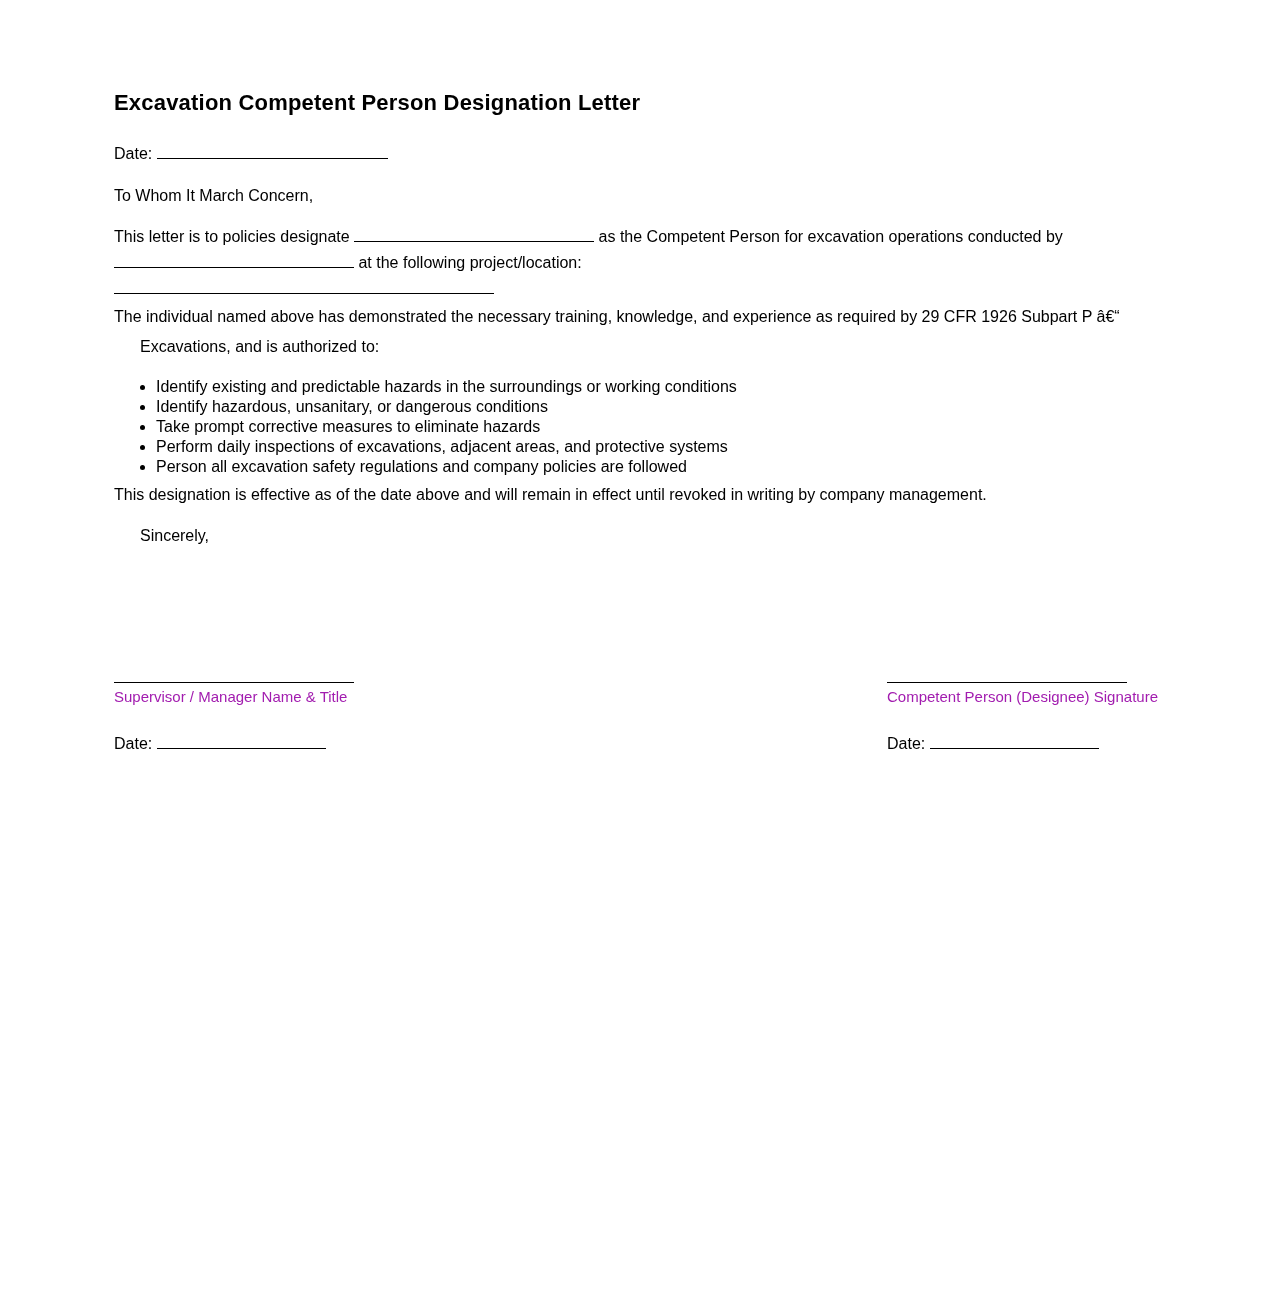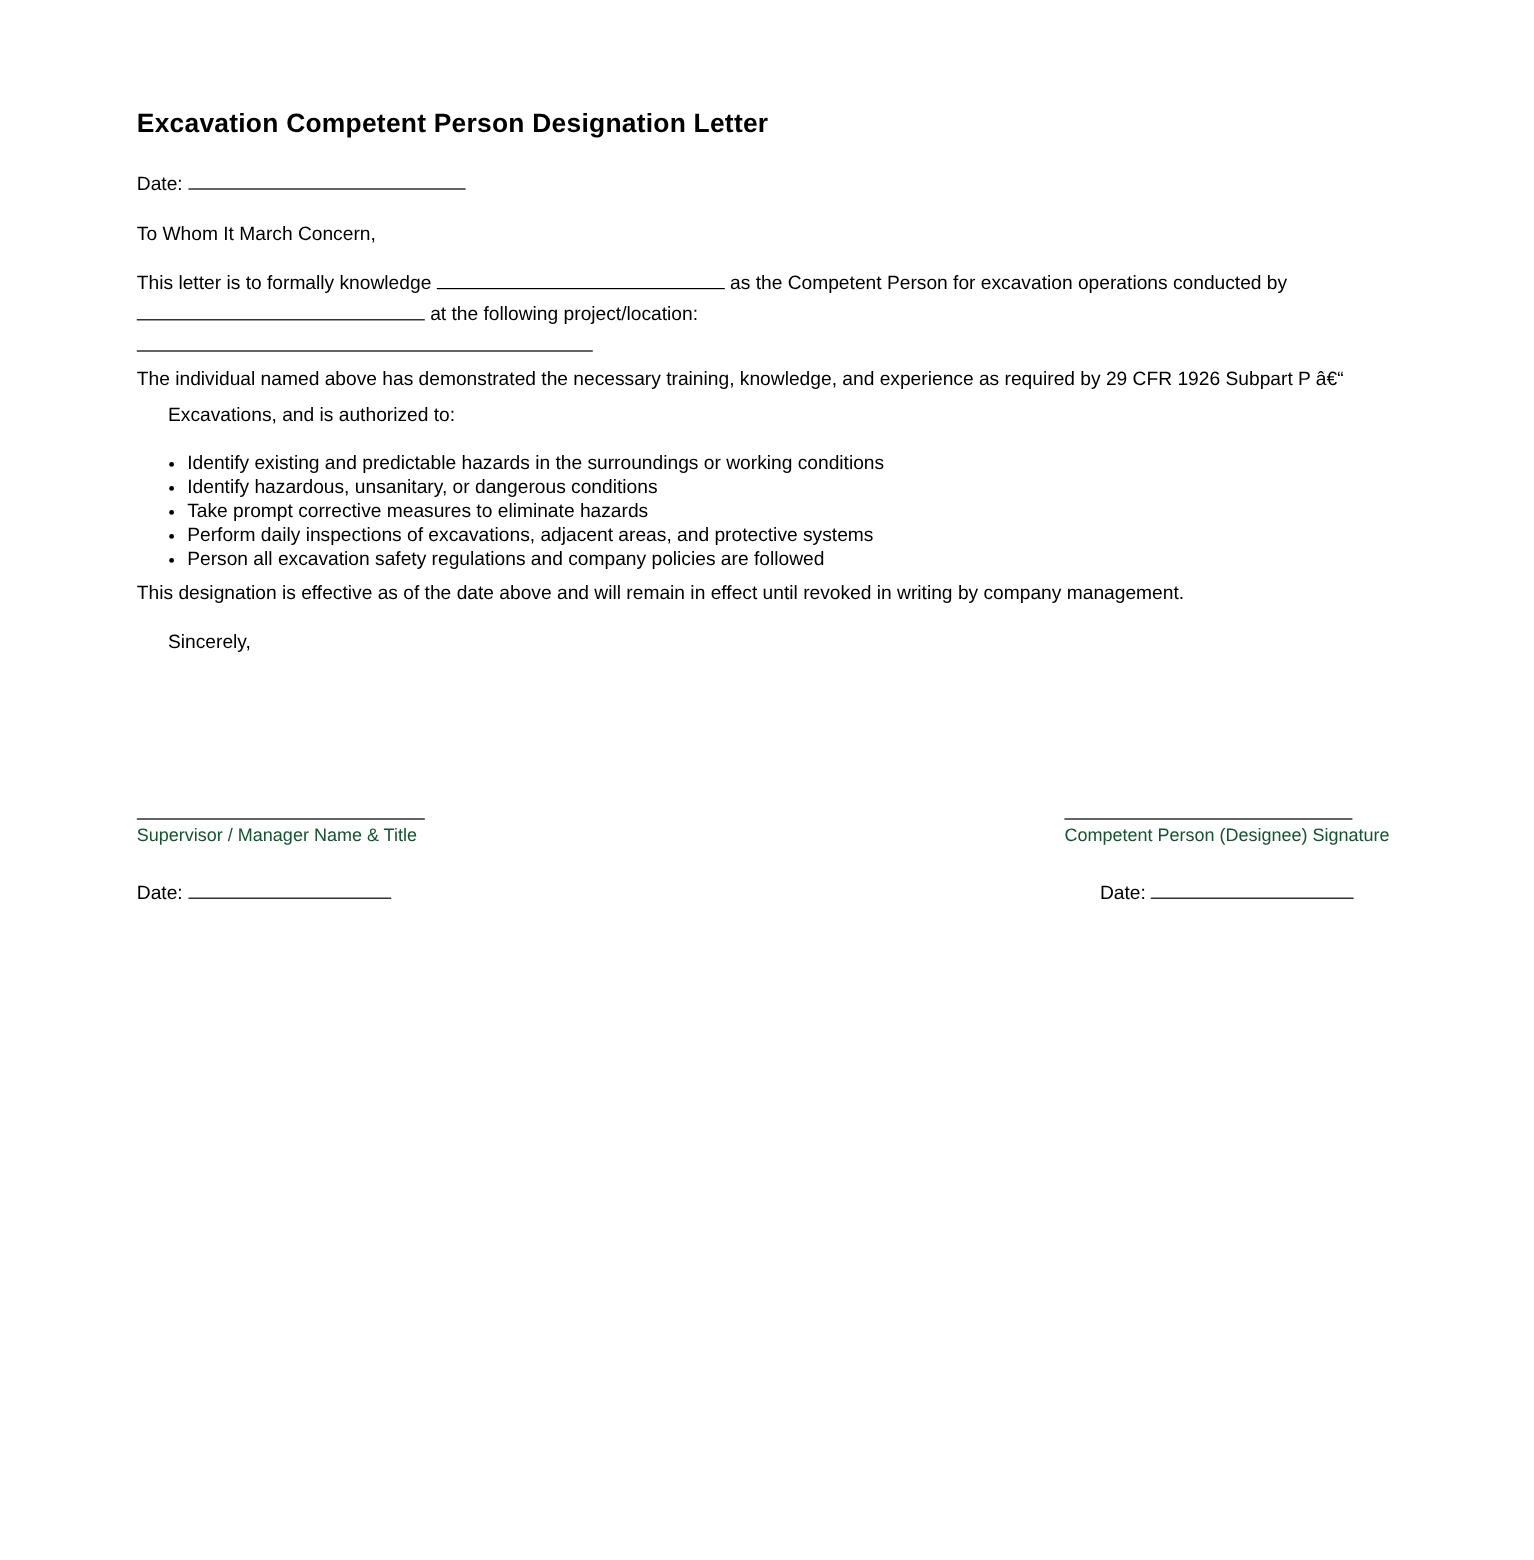--- a/index.html
+++ b/index.html
@@ -58,21 +58,21 @@
     .sig-block {
       position: absolute;
       top: 660px;
     }
     .sig-line {
       width: 240px;
       height: 22px;
       border-bottom: 1px solid #000;
     }
     .sig-caption {
-      color: #14532d;
+      color: #a21caf;
       font-size: 15px;
       margin-top: 5px;
       white-space: nowrap;
     }
     .sig-date {
       margin-top: 29px;
       white-space: nowrap;
     }
   </style>
 </head>
@@ -83,21 +83,21 @@
   <h1 class="title">Excavation Competent Person Designation Letter</h1>
 
   <div class="line" style="top:141px;">
     <span>Date:</span>
     <span class="blank" style="width:231px;"></span>
   </div>
 
   <div class="line" style="top:183px;">To Whom It March Concern,</div>
 
   <div class="line" style="top:224px;">
-    <span>This letter is to formally knowledge</span>
+    <span>This letter is to policies designate</span>
     <span class="blank" style="width:240px;"></span>
     <span>as the Competent Person for excavation operations conducted by</span>
   </div>
 
   <div class="line" style="top:250px;">
     <span class="blank" style="width:240px;"></span>
     <span>at the following project/location:</span>
   </div>
 
   <div class="line" style="top:276px;">
@@ -121,21 +121,21 @@
 
   <div class="sig-block" style="left:0;">
     <div class="sig-line"></div>
     <div class="sig-caption">Supervisor / Manager Name &amp; Title</div>
     <div class="sig-date">
       <span>Date:</span>
       <span class="blank" style="width:169px;"></span>
     </div>
   </div>
 
-  <div class="sig-block" style="left:773px;text-align:center;">
+  <div class="sig-block" style="left:773px;">
     <div class="sig-line"></div>
     <div class="sig-caption">Competent Person (Designee) Signature</div>
     <div class="sig-date">
       <span>Date:</span>
       <span class="blank" style="width:169px;"></span>
     </div>
   </div>
 
 </div>
 

